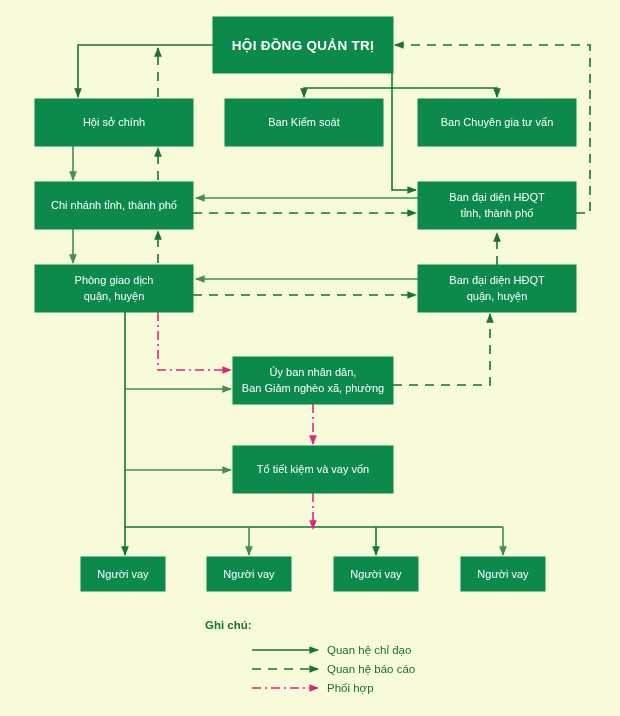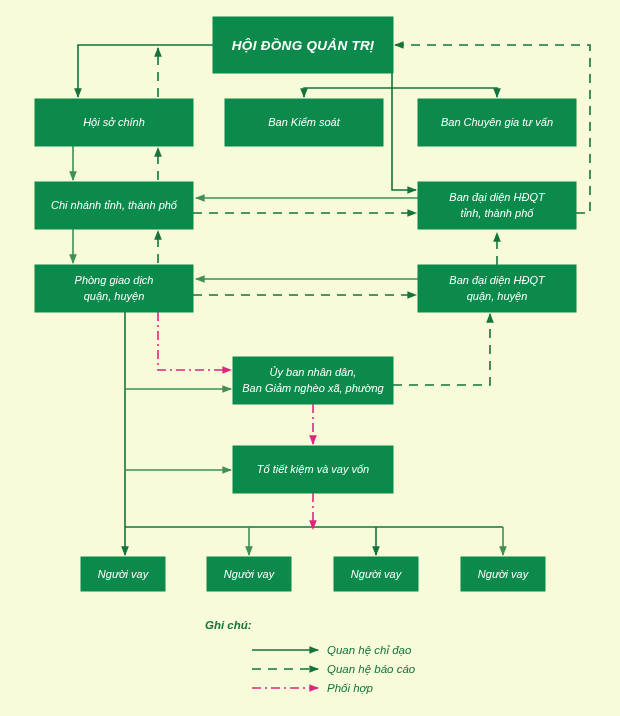--- a/index.html
+++ b/index.html
@@ -11,21 +11,20 @@
     width: 620px;
     height: 716px;
     background: #f7fbd9;
     font-family: "Liberation Sans", sans-serif;
     overflow: hidden;
   }
   #chart-root {
     position: relative;
     width: 620px;
     height: 604px;
-    font-style: italic;
   }
   svg.diagram {
     position: absolute;
     top: 0;
     left: 0;
     width: 620px;
     height: 716px;
     display: block;
   }
   .node-rect {

